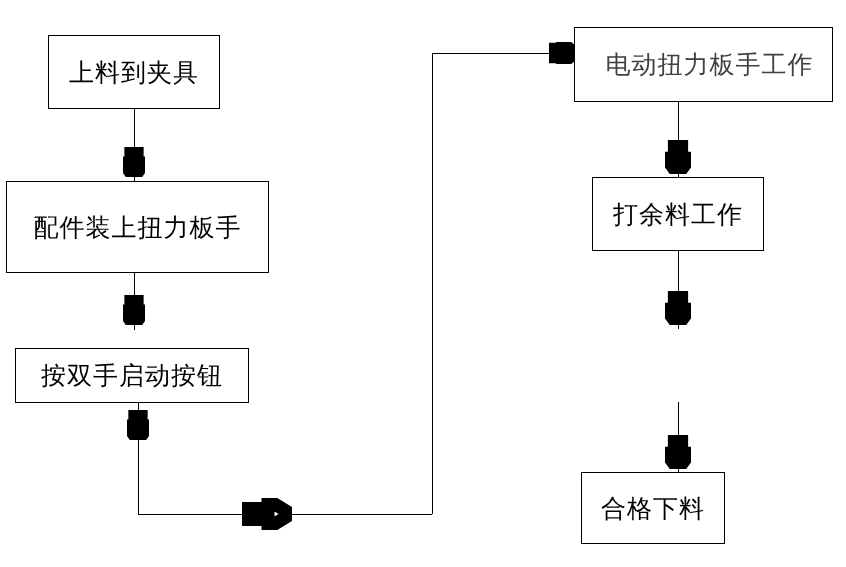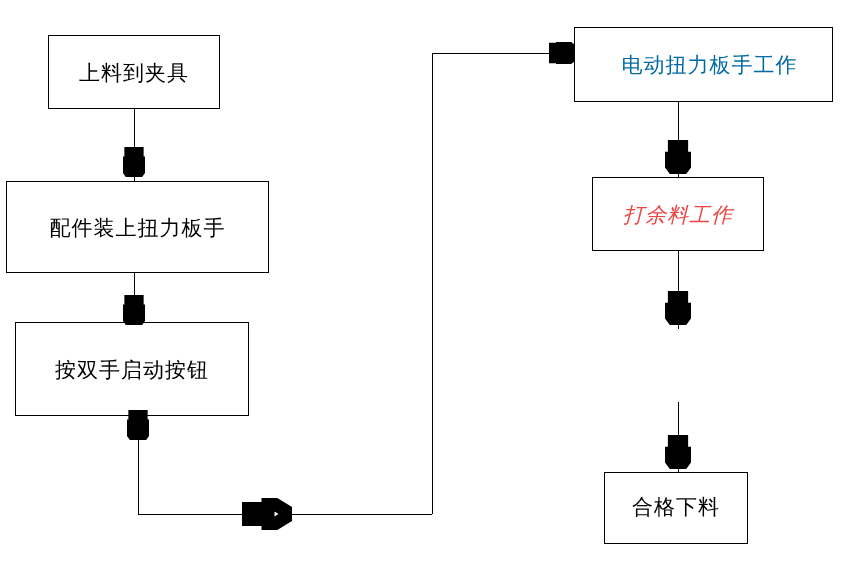--- a/index.html
+++ b/index.html
@@ -25,21 +25,21 @@
     background: #ffffff;
     display: flex;
     align-items: center;
     justify-content: center;
     color: #000000;
     letter-spacing: 1px;
     white-space: nowrap;
     z-index: 3;
   }
   .node-label {
-    font-size: 21px;
+    font-size: 25px;
     line-height: 1;
     color: #000000;
   }
   .conn {
     position: absolute;
     background: #000000;
     z-index: 1;
   }
   .conn-v { width: 1px; }
   .conn-h { height: 1px; }
@@ -85,25 +85,25 @@
       </svg></div>
     <div class="arrow" style="left: 665px; top: 435px; width: 26px; height: 34px;"><svg width="26" height="34" viewBox="0 0 100 100" preserveAspectRatio="none">
         <path d="M38,2 L62,2 L62,55 L92,55 L50,98 L8,55 L38,55 Z" fill="#ffffff" stroke="#000000" stroke-width="14" stroke-linejoin="miter" vector-effect="non-scaling-stroke"></path>
       </svg></div>
     <div class="node" style="left: 48px; top: 35px; width: 172px; height: 74px; border-color: rgb(0, 0, 0);">
       <span class="node-label" style="color: rgb(0, 0, 0);">上料到夹具</span>
     </div>
     <div class="node" style="left: 6px; top: 181px; width: 263px; height: 92px; border-color: rgb(0, 0, 0);">
       <span class="node-label" style="color: rgb(0, 0, 0);">配件装上扭力板手</span>
     </div>
-    <div class="node" style="left: 15px; top: 322px; width: 234px; height: 94px; border-color: rgb(0, 0, 0);">
+    <div class="node" style="left: 15px; top: 348px; width: 234px; height: 55px; border-color: rgb(0, 0, 0);">
       <span class="node-label" style="color: rgb(0, 0, 0);">按双手启动按钮</span>
     </div>
     <div class="node" style="left: 574px; top: 27px; width: 259px; height: 75px; border-color: rgb(0, 0, 0);">
-      <span class="node-label" style="color: #0369a1; margin-left: 12px;">电动扭力板手工作</span>
+      <span class="node-label" style="color: #404040; margin-left: 12px;">电动扭力板手工作</span>
     </div>
     <div class="node" style="left: 592px; top: 177px; width: 172px; height: 74px; border-color: rgb(0, 0, 0);">
-      <span class="node-label" style="color: #ef4444; font-style: italic;">打余料工作</span>
+      <span class="node-label" style="color: #000000;">打余料工作</span>
     </div>
-    <div class="node" style="left: 604px; top: 472px; width: 144px; height: 72px; border-color: rgb(0, 0, 0); font-family: Liberation Mono, monospace;">
+    <div class="node" style="left: 581px; top: 472px; width: 144px; height: 72px; border-color: rgb(0, 0, 0);">
       <span class="node-label" style="color: rgb(0, 0, 0);">合格下料</span>
     </div>
   </div>
 
 </body></html>

